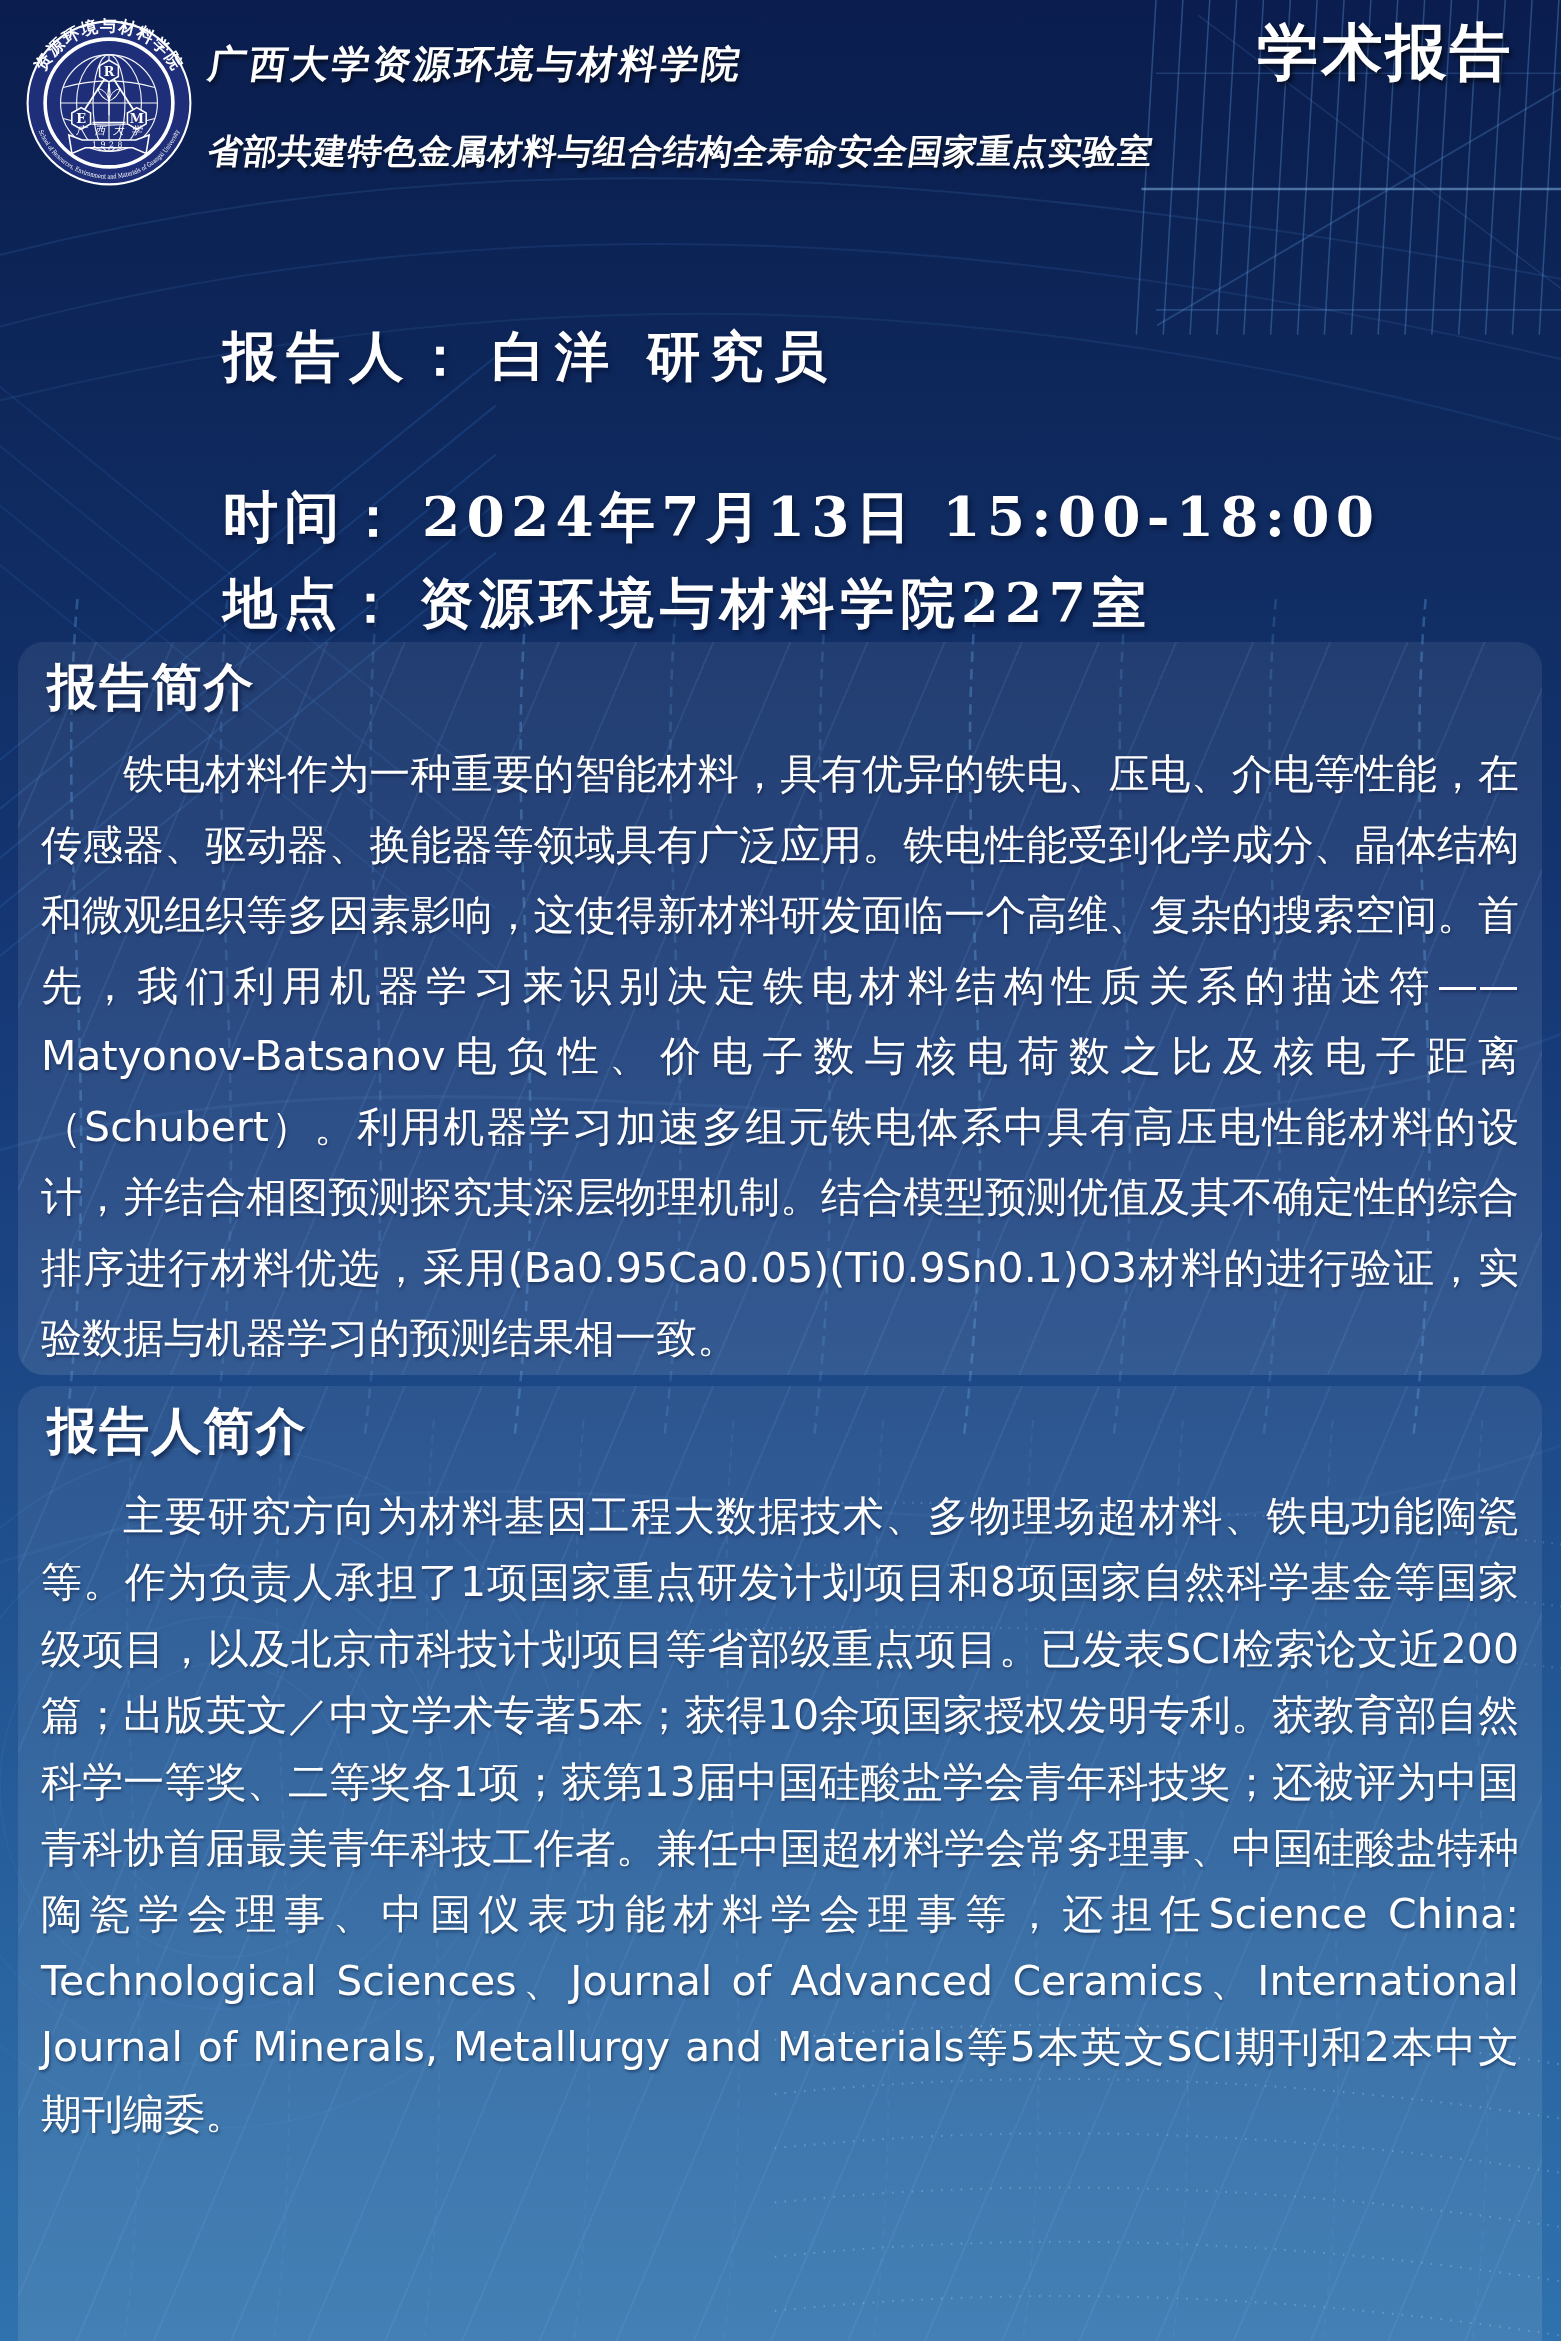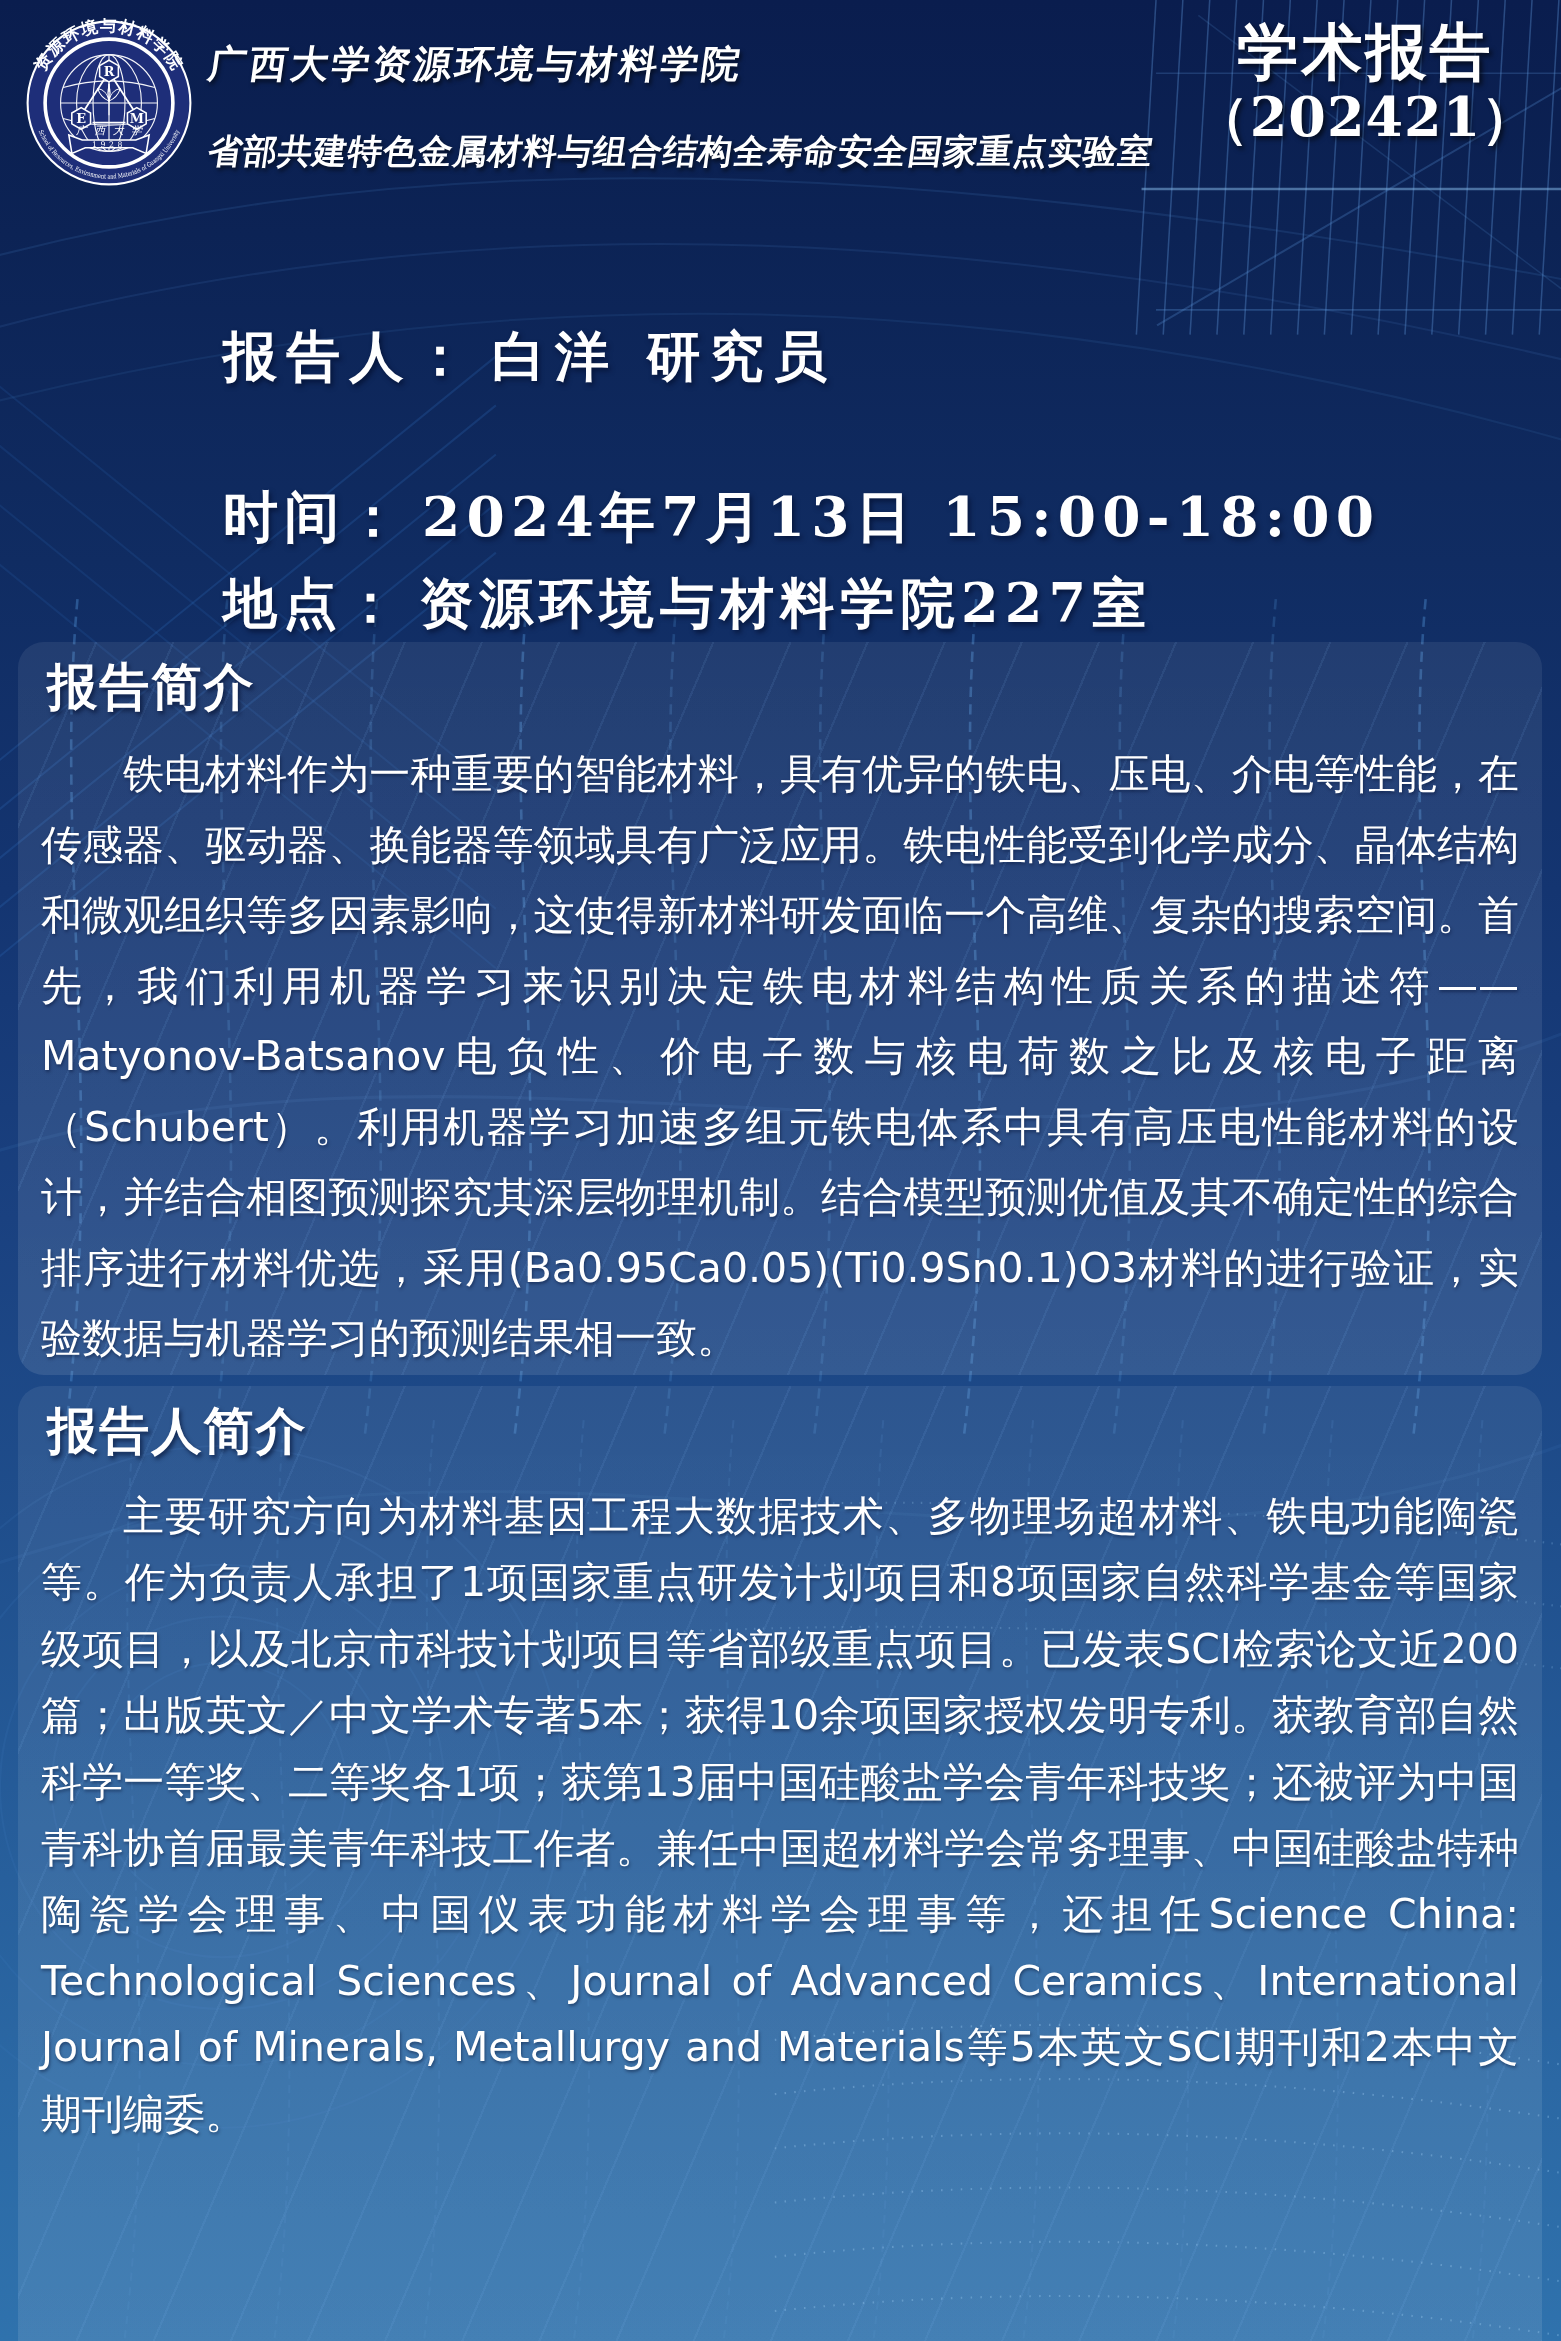--- a/index.html
+++ b/index.html
@@ -26,21 +26,21 @@
     white-space:nowrap;
   }
   .hdr-lab{
     left:205px;top:129px;
     font-size:34px;font-weight:bold;letter-spacing:1px;
     transform:skewX(-8deg);transform-origin:left bottom;
     text-shadow:2.1px 2.6px 4.1px rgba(0,0,0,.6);
     white-space:nowrap;
   }
   .badge{
-    right:21px;top:18.6px;width:351px;
+    right:1px;top:18.6px;width:351px;
     text-align:center;line-height:1.08;
   }
   .badge-title{
     font-size:61px;font-weight:900;letter-spacing:3.1px;
     text-shadow:2.6px 3.1px 5.2px rgba(0,0,0,.65);
     white-space:nowrap;
   }
   .badge-no{
     font-size:54px;font-weight:bold;
     font-family:"DejaVu Serif",serif;
@@ -226,21 +226,20 @@
         <text x="0" y="85" text-anchor="middle" font-size="15" letter-spacing="7" font-family="&quot;DejaVu Serif&quot;,serif">1928</text>
       </g>
     </svg>
   </div>
 
   <div class="layer hdr-college">广西大学资源环境与材料学院</div>
   <div class="layer hdr-lab">省部共建特色金属材料与组合结构全寿命安全国家重点实验室</div>
 
   <div class="layer badge">
     <div class="badge-title">学术报告</div>
-    <div class="badge-no">（202421）</div>
   </div>
 
 
   <div class="layer info-line info-speaker">
     <span class="lbl">报告人：</span><span>白洋 研究员</span>
   </div>
   <div class="layer info-line info-time">
     <span class="lbl">时间：</span><span>2024年7月13日 15:00-18:00</span>
   </div>
   <div class="layer info-line info-venue">

